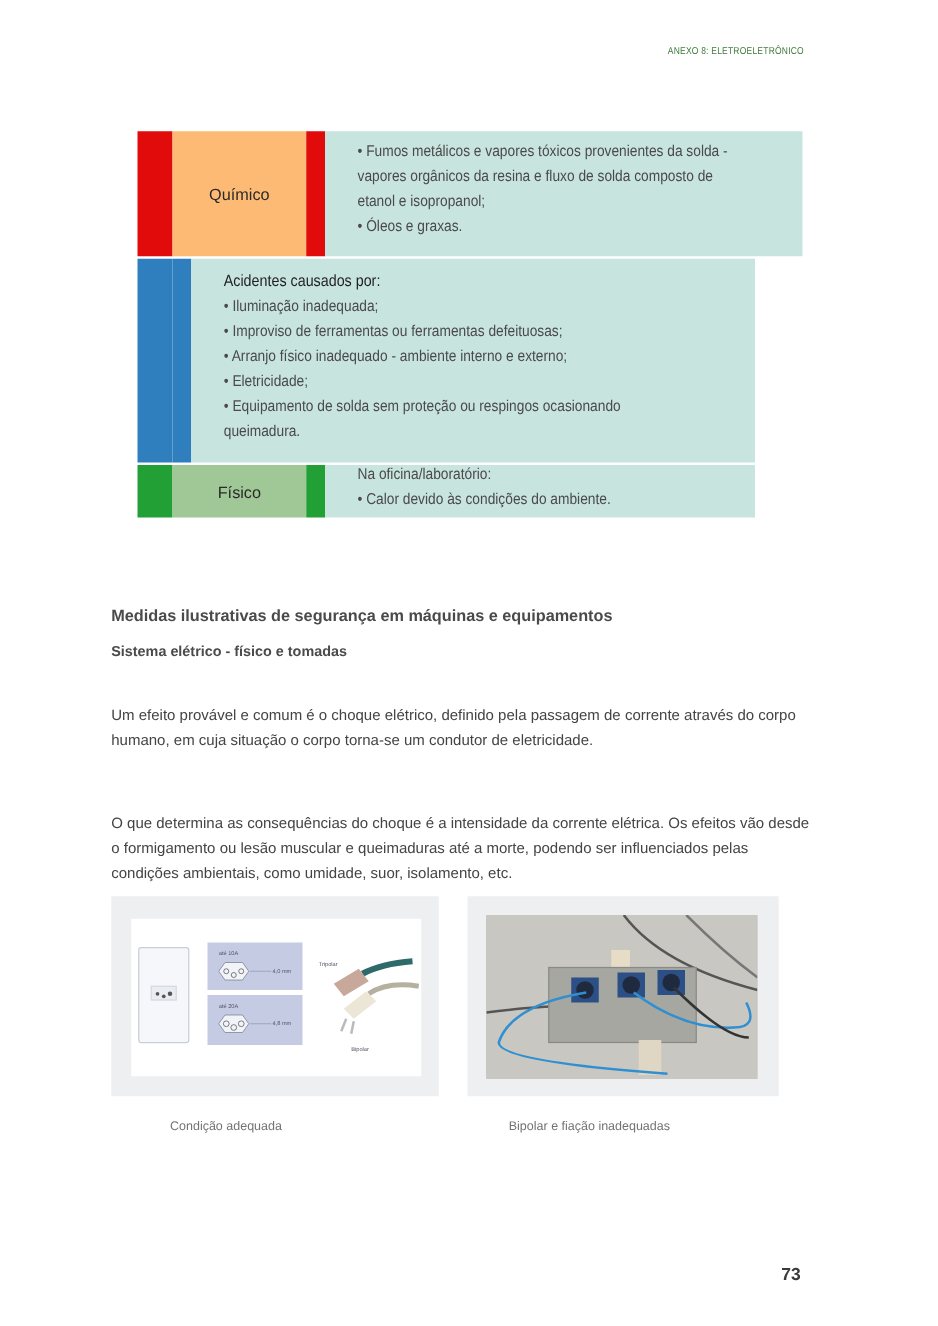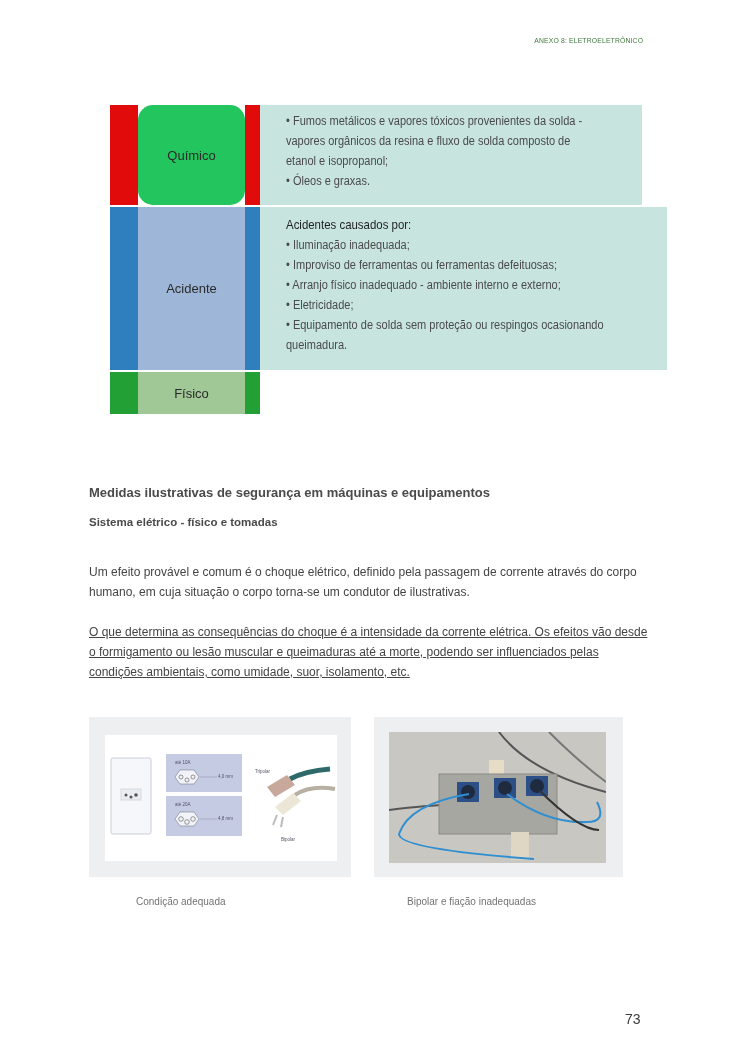--- a/index.html
+++ b/index.html
@@ -13,86 +13,89 @@
   .bar { width:28px; flex:none; }
   .bar2 { width:15px; flex:none; }
   .label-cell { width:107px; flex:none; display:flex; align-items:center; justify-content:center;
          font-size:13px; color:#2a2a2a; font-family:"Liberation Sans Narrow","Liberation Sans", sans-serif; }
   .content-cell { flex:1; background:#c8e4df; padding:0 20px 8px 26px; font-size:12.5px; line-height:20px;
          color:#4a4a4a; box-sizing:border-box; display:flex; flex-direction:column; justify-content:center; }
   .content-cell .line { white-space:nowrap; transform:scaleX(0.88); transform-origin:left center; }
   .content-cell .heading { color:#1f1f1f; font-size:13px; }
   .row-quimico { height:100px; }
   .row-quimico .bar, .row-quimico .bar2 { background:#e10b0b; }
-  .row-quimico .label-cell { background:#22c55e;border-radius:15px; }
+  .row-quimico .label-cell { background:#fdba74; }
   .row-acidente { height:163px; }
   .row-acidente .bar, .row-acidente .bar2 { background:#2f7fbf; }
   .row-acidente .label-cell { background:#9eb7d9; }
   .row-fisico { height:42px; }
   .row-fisico .bar, .row-fisico .bar2 { background:#22a035; }
   .row-fisico .label-cell { background:#a0c897; }
 
   .section-title { position:absolute; left:89px; top:485px; font-size:13px; color:#4a4a4a; font-weight:bold; }
   .section-sub { position:absolute; left:89px; top:516px; font-size:11.5px; color:#4a4a4a; font-weight:bold; }
   .para { position:absolute; left:89px; width:560px; font-size:12px; line-height:20px; color:#444; }
   .p1 { top:562px; }
-  .p2 { top:622px;text-decoration:underline; }
+  .p2 { top:648px; }
 
   .figure { position:absolute; top:717px; height:160px; background:#eeeff0; }
   .fig1 { left:89px; width:262px; }
   .fig2 { left:374px; width:249px; }
   .fig-inner { position:absolute; background:#fff; overflow:hidden; }
   .fig1 .fig-inner { left:16px; top:18px; width:232px; height:126px; }
   .fig2 .fig-inner { left:15px; top:15px; width:217px; height:131px; background:#bdbcb8; }
   .caption { position:absolute; top:896px; font-size:10px; color:#737373; }
   .cap1 { left:136px; }
   .cap2 { left:407px; }
-  .page-number { position:absolute; top:1011px; left:625px; font-size:14px; font-weight:normal; color:#3a3a3a; }
+  .page-number { position:absolute; top:1011px; left:625px; font-size:14px; font-weight:bold; color:#3a3a3a; }
 </style>
 </head>
 <body>
 
 <div class="running-head">ANEXO 8:  ELETROELETRÔNICO</div>
 
 <div class="risk-table">
   <div class="risk-row row-quimico">
     <div class="bar"></div>
     <div class="label-cell">Químico</div>
     <div class="bar2"></div>
     <div class="content-cell">
       <div class="line">•  Fumos metálicos e vapores tóxicos provenientes da solda  -</div>
       <div class="line">vapores orgânicos da resina e fluxo de solda composto de</div>
       <div class="line">etanol e isopropanol;</div>
       <div class="line">•  Óleos e graxas.</div>
     </div>
   </div>
   <div class="risk-row row-acidente">
     <div class="bar"></div>
-    <div class="label-cell">Acidente</div>
     <div class="bar2"></div>
     <div class="content-cell">
       <div class="line heading">Acidentes causados por:</div>
       <div class="line">• Iluminação inadequada;</div>
       <div class="line">• Improviso de ferramentas ou ferramentas defeituosas;</div>
       <div class="line">• Arranjo físico inadequado - ambiente interno e externo;</div>
       <div class="line">• Eletricidade;</div>
       <div class="line">• Equipamento de solda sem proteção ou respingos ocasionando</div>
       <div class="line">queimadura.</div>
     </div>
   </div>
   <div class="risk-row row-fisico">
     <div class="bar"></div>
     <div class="label-cell">Físico</div>
     <div class="bar2"></div>
+    <div class="content-cell">
+      <div class="line">Na oficina/laboratório:</div>
+      <div class="line">•  Calor devido às condições do ambiente.</div>
+    </div>
   </div>
 </div>
 
 <div class="section-title">Medidas ilustrativas de segurança em máquinas e equipamentos</div>
 <div class="section-sub">Sistema elétrico - físico e tomadas</div>
-<p class="para p1" style="margin:0">Um efeito provável e comum é o choque elétrico, definido pela passagem de corrente através do corpo humano, em cuja situação o corpo torna-se um condutor de ilustrativas.</p>
+<p class="para p1" style="margin:0">Um efeito provável e comum é o choque elétrico, definido pela passagem de corrente através do corpo humano, em cuja situação o corpo torna-se um condutor de eletricidade.</p>
 <p class="para p2" style="margin:0">O que determina as consequências do choque é a intensidade da corrente elétrica. Os efeitos vão desde o formigamento ou lesão muscular e queimaduras até a morte, podendo ser influenciados pelas condições ambientais, como umidade, suor, isolamento, etc.</p>
 
 <div class="figure fig1">
   <div class="fig-inner">
     <svg width="232" height="126" viewBox="0 0 232 126">
       <rect x="6" y="23" width="40" height="76" rx="2" fill="#f5f7fa" stroke="#c9ced6"></rect>
       <rect x="16" y="54" width="20" height="11" fill="#e9ecf1" stroke="#d5d9df"></rect>
       <circle cx="21" cy="60" r="1.5" fill="#555"></circle>
         <circle cx="26" cy="62" r="1.5" fill="#555"></circle>
         <circle cx="31" cy="60" r="1.8" fill="#555"></circle>

